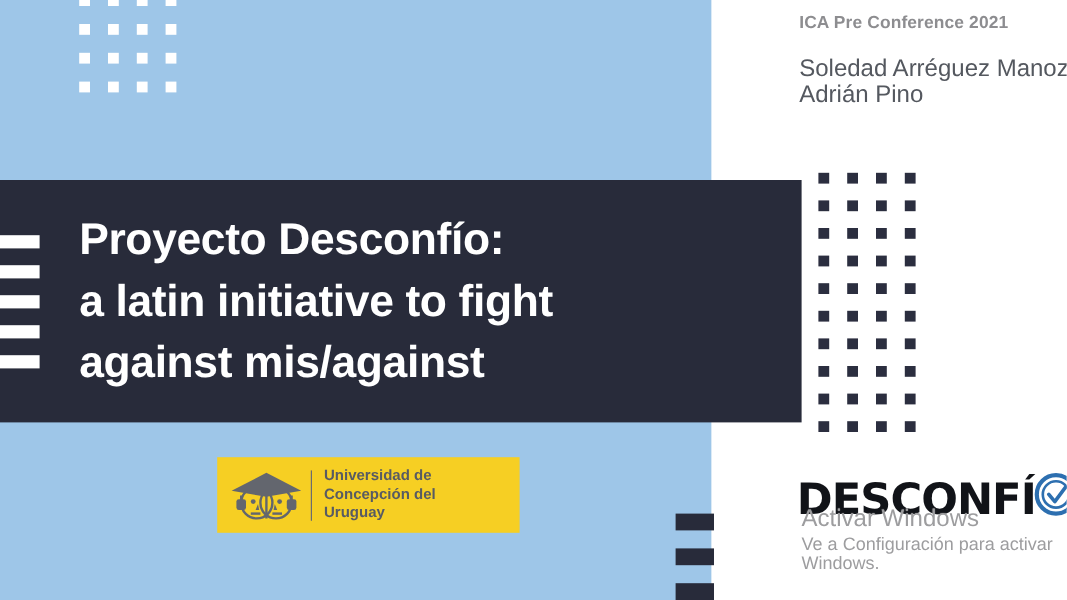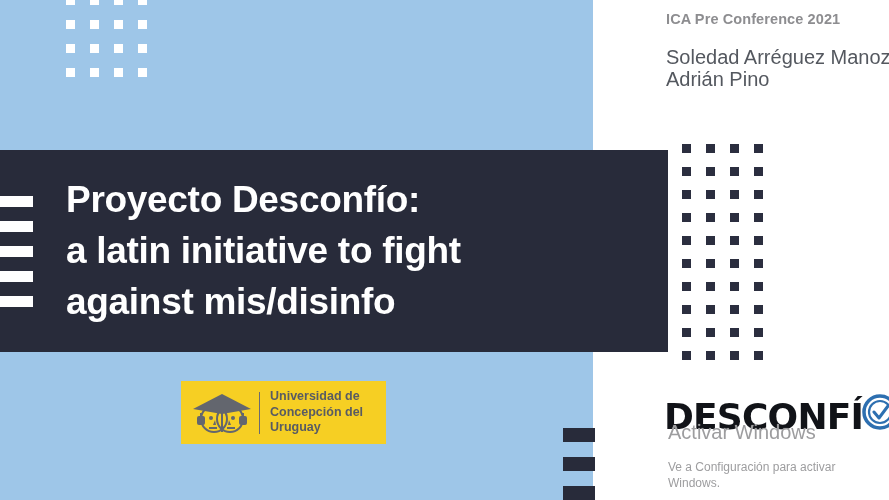--- a/index.html
+++ b/index.html
@@ -134,21 +134,21 @@
     font-size: 20px;
     line-height: 22px;
     white-space: pre-line;
   }
 
   
   #ucu-logo {
     position: absolute;
     left: 181px;
     top: 381px;
-    width: 205px;
+    width: 252px;
     height: 63px;
     background: #f6cf23;
     display: flex;
     align-items: center;
   }
   #ucu-logo .emblem {
     width: 66px;
     height: 50px;
     margin-left: 8px;
     flex: none;
@@ -196,23 +196,23 @@
     left: 668px;
     top: 422px;
     color: #9d9d9f;
     text-shadow: 0 0 1px rgba(255,255,255,0.6);
   }
   #win-watermark .wm-title {
     font-size: 20px;
     line-height: 20px;
   }
   #win-watermark .wm-sub {
-    font-size: 12px;
+    font-size: 15px;
     line-height: 16px;
-    margin-top: 17px;
+    margin-top: 4px;
   }
 </style>
 </head>
 <body>
 
 <div id="slide">
 
   <div class="blue-panel"></div>
   <div class="white-panel"></div>
 
@@ -287,21 +287,21 @@
   <div class="title-block">
     <div class="title-stripes">
       <span class="stripe"></span>
       <span class="stripe"></span>
       <span class="stripe"></span>
       <span class="stripe"></span>
       <span class="stripe"></span>
     </div>
     <div class="title-text">Proyecto Desconfío:
 a latin initiative to fight
-against mis/disinfo</div>
+against mis/against</div>
   </div>
 
   <div id="bottom-stripes">
     <span class="stripe"></span>
     <span class="stripe"></span>
     <span class="stripe"></span>
 
   </div>
 
   <div id="ucu-logo">

